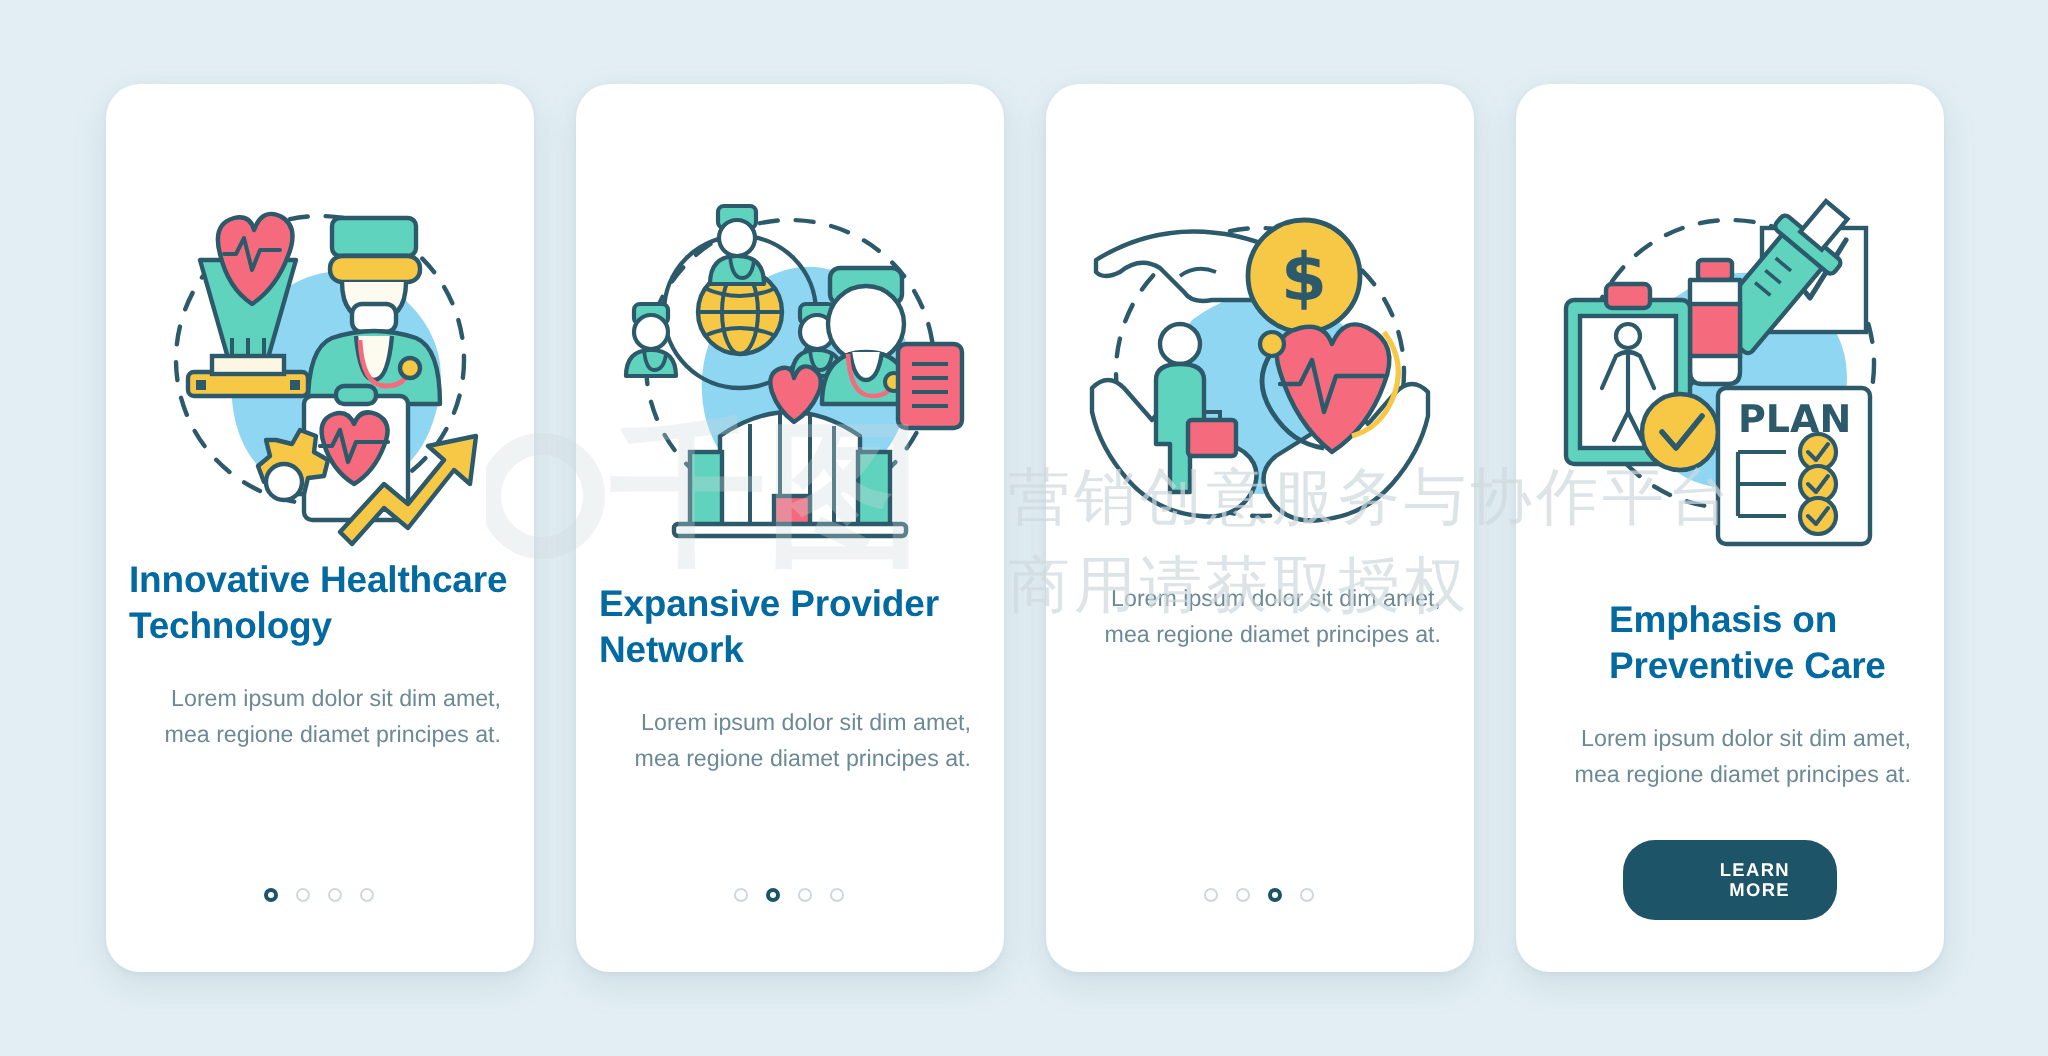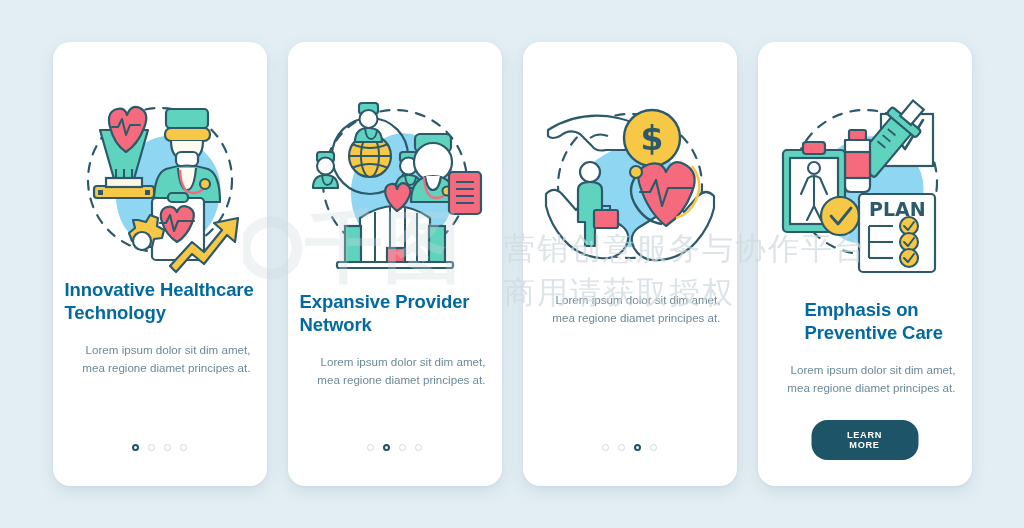--- a/index.html
+++ b/index.html
@@ -101,20 +101,21 @@
     background: #1d5468;
     color: #ffffff;
     border: none;
     border-radius: 16px;
     font-family: "Liberation Sans", sans-serif;
     font-size: 9.2px;
     font-weight: bold;
     letter-spacing: 0.7px;
     padding: 10px 23px;
     cursor: pointer;
+    text-align: right;
   }
 
   
   #watermark {
     position: absolute;
     inset: 0;
     pointer-events: none;
     z-index: 5;
   }
   .wm-logo {

